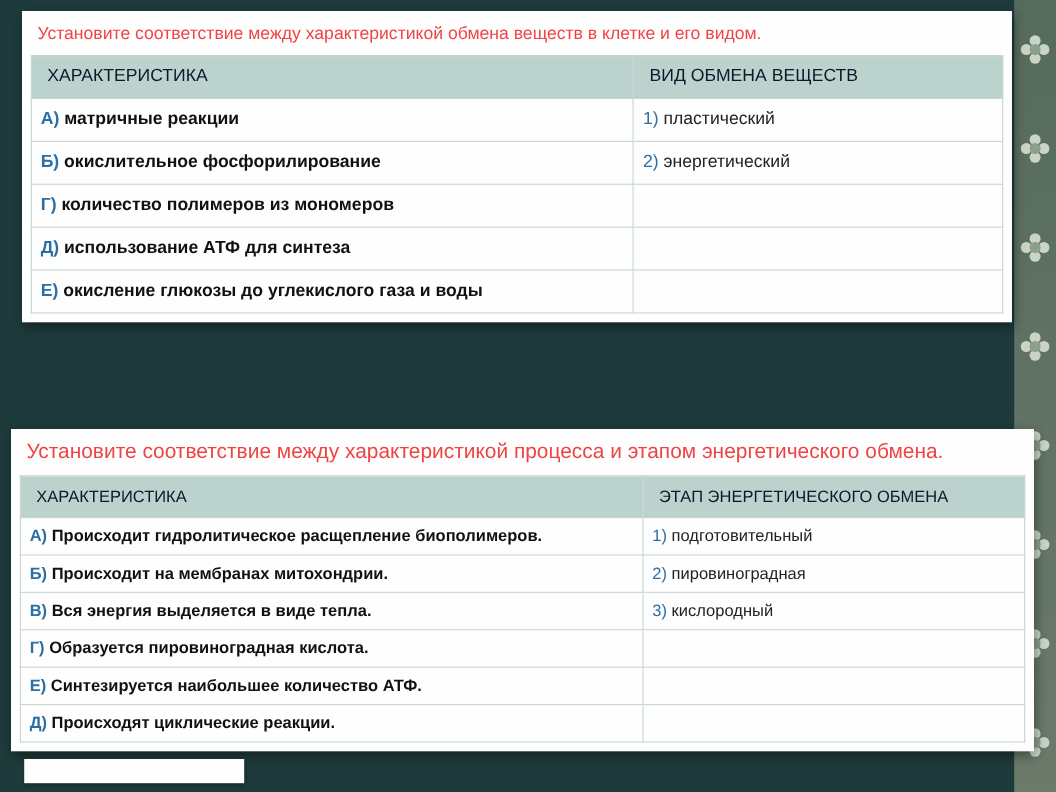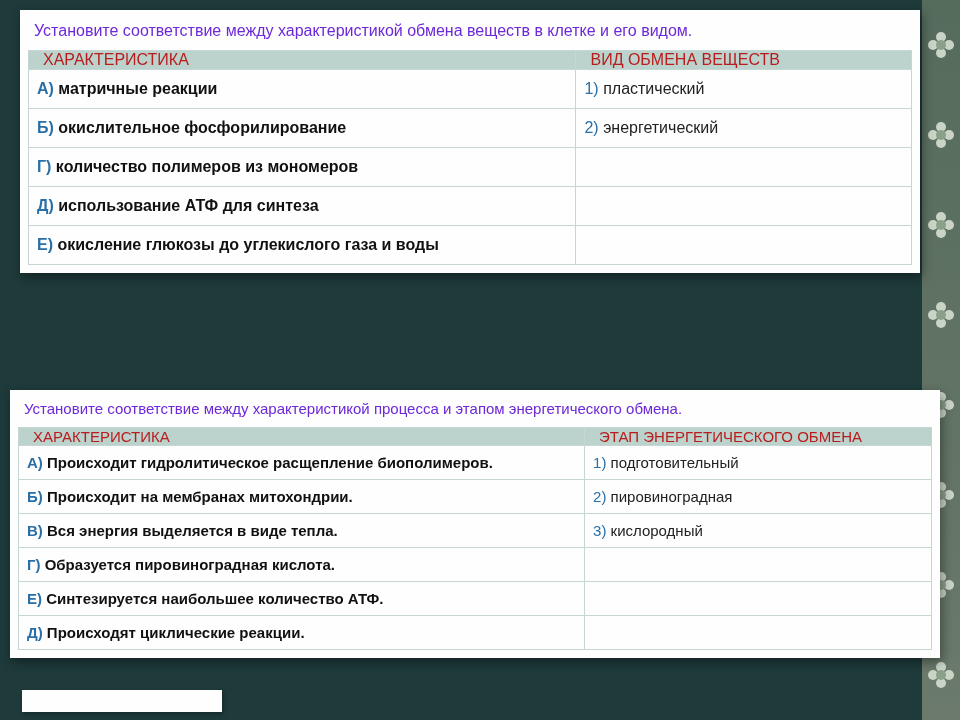--- a/index.html
+++ b/index.html
@@ -60,33 +60,33 @@
     padding: 8px 8px 8px 8px;
   }
   .card2 {
     top: 390px;
     left: 10px;
     width: 930px;
     padding: 6px 8px 8px 8px;
   }
   .prompt {
     font-size: 16px;
-    color: #6d28d9;
+    color: #ef4444;
     padding: 4px 6px 10px 6px;
   }
   table {
     width: 100%;
     border-collapse: collapse;
   }
   th {
     background: #bcd2cd;
-    color: #b91c1c;
+    color: #0f172a;
     font-weight: normal;
     text-align: left;
-    padding: 0 14px;
+    padding: 10px 14px;
     border: 1px solid #c6d6d2;
     font-size: 16px;
   }
   th.right-head { }
   td {
     border: 1px solid #c6d6d2;
     padding: 10px 8px;
     font-size: 16px;
     color: #222;
     vertical-align: top;
@@ -105,21 +105,21 @@
   }
   td.opt .num {
     color: #2a6fa6;
   }
   td.opt .optext {
     color: #222;
   }
   
   .card2 td { padding: 8px 8px; font-size: 15px; }
   .card2 th { font-size: 15px; }
-  .card2 .prompt { font-size: 15px; }
+  .card2 .prompt { font-size: 19px; }
 
   .footer-strip {
     position: absolute;
     left: 22px;
     bottom: 8px;
     width: 200px;
     height: 22px;
     background: #fefefe;
     box-shadow: 1px 2px 4px rgba(0,0,0,0.3);
   }

